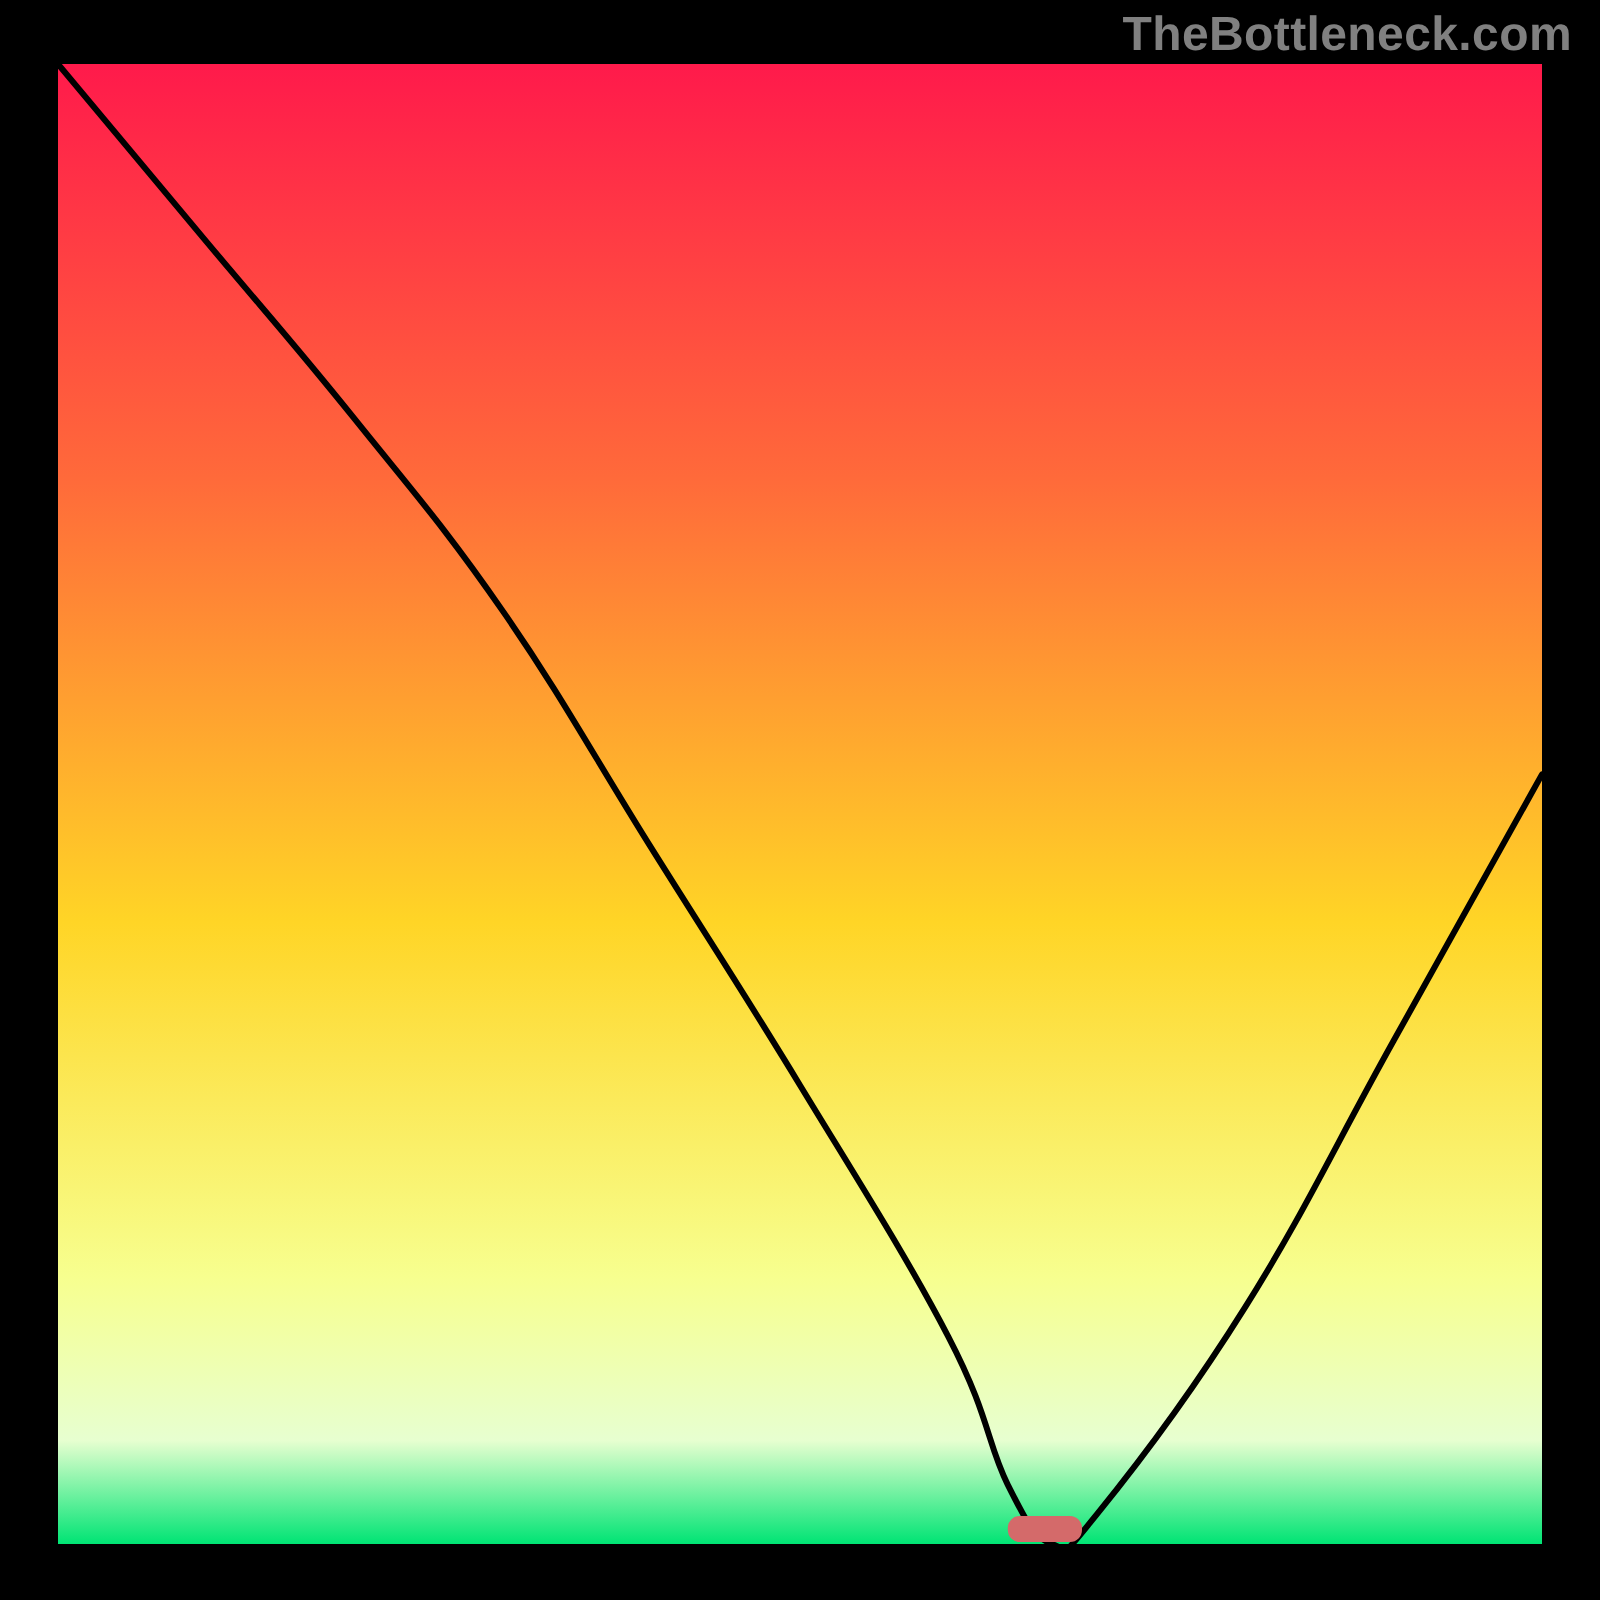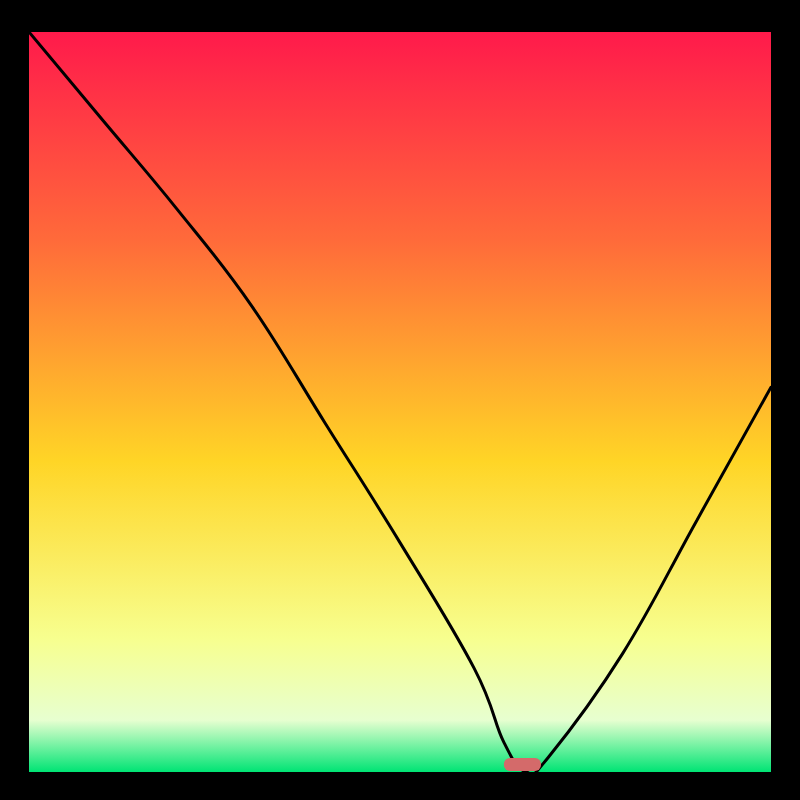--- a/index.html
+++ b/index.html
@@ -33,20 +33,21 @@
     width: 742px;
     height: 740px;
     display: block;
   }
 </style>
 </head>
 <body>
 
 <div class="frame">
 
+  <div class="attribution">TheBottleneck.com</div>
 
   <svg class="plot" viewBox="0 0 742 740" preserveAspectRatio="none">
     <defs>
       <linearGradient id="bg-grad" x1="0" y1="0" x2="0" y2="1">
         <stop id="g0" offset="0%" stop-color="#ff1a4b"></stop>
         <stop id="g1" offset="28%" stop-color="#ff6a3a"></stop>
         <stop id="g2" offset="58%" stop-color="#ffd526"></stop>
         <stop id="g3" offset="82%" stop-color="#f7ff8f"></stop>
         <stop id="g4" offset="93%" stop-color="#e7ffd0"></stop>
         <stop id="g5" offset="100%" stop-color="#00e474"></stop>

